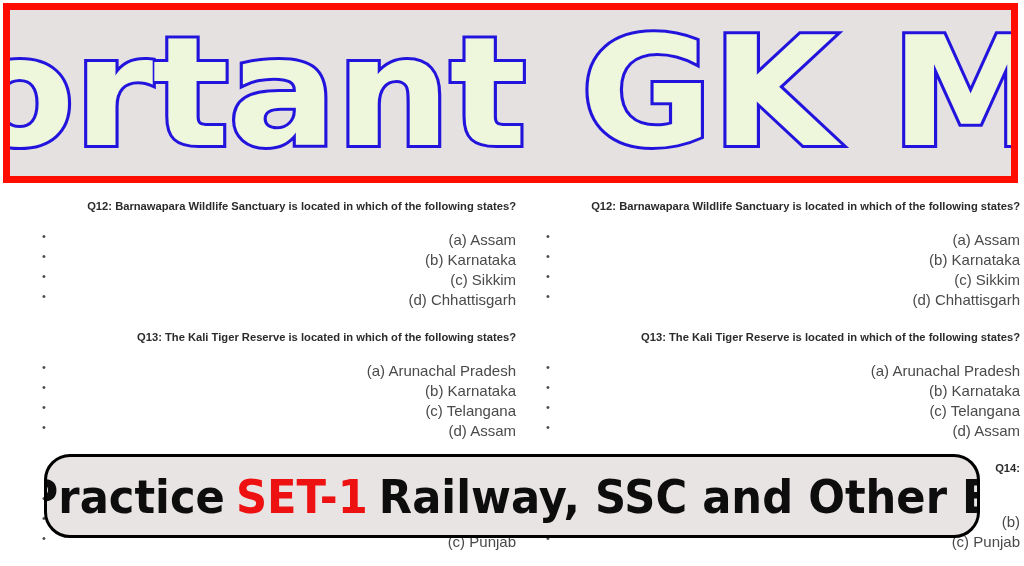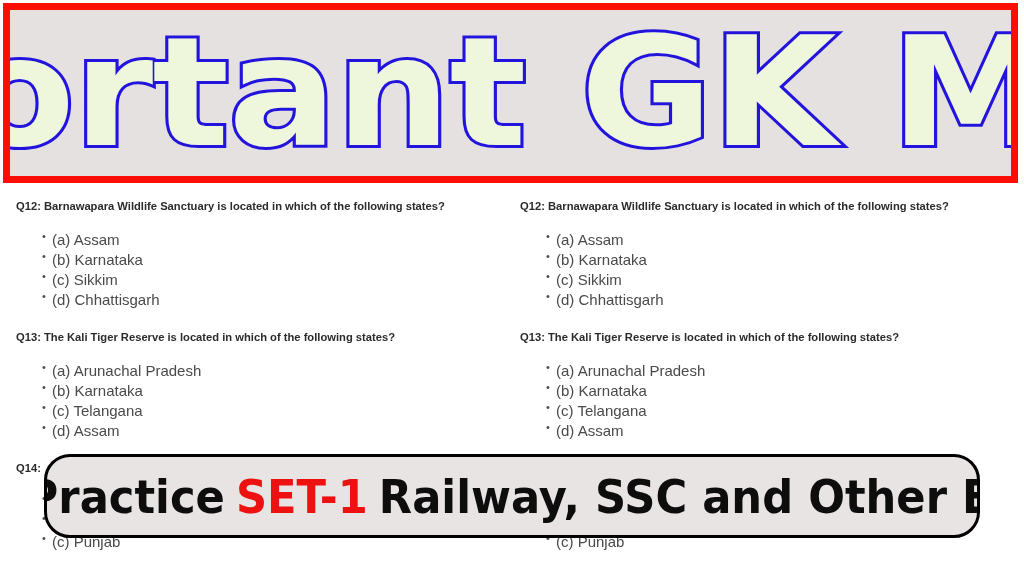--- a/index.html
+++ b/index.html
@@ -63,21 +63,21 @@
   .col-right { left: 520px; }
 
   .q-text {
     font-size: 11.2px;
     font-weight: bold;
     color: #2b2b2b;
     line-height: 1.35;
     margin: 0;
     white-space: nowrap;
   }
-  .q-block { margin-bottom: 0; }
+  .q-block { margin-bottom: 0; text-align: right; }
   .q-spacer-1 { height: 16px; }
   .opts {
     list-style: none;
     margin: 0;
     padding: 0 0 0 26px;
   }
   .opts li {
     position: relative;
     font-size: 15px;
     color: #4a4a4a;

